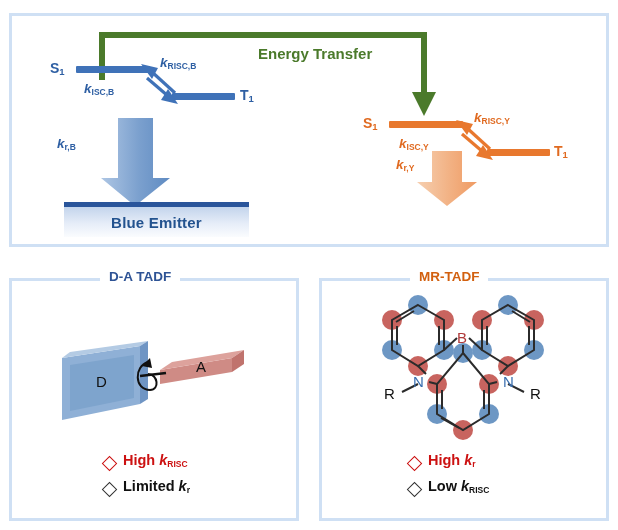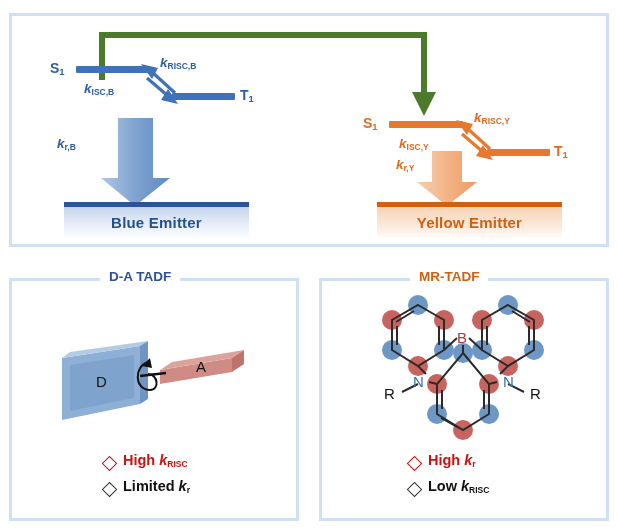--- a/index.html
+++ b/index.html
@@ -75,20 +75,21 @@
 <body>
 
 <div id="root">
 
   <div class="panel" id="top-panel"></div>
 
   <svg width="618" height="530">
     <path d="M 102,80 L 102,35 L 424,35 L 424,94" fill="none" stroke="#4b7a2b" stroke-width="6"></path>
     <polygon points="424,116 412,92 436,92" fill="#4b7a2b"></polygon>
   </svg>
+  <div id="et-text">Energy Transfer</div>
 
   <div class="lvl blue" style="left:76px;top:66px;width:74px;"></div>
   <div class="lvl-label lbl-blue" style="left:50px;top:61px;">
     <span>S</span><span class="sub">1</span>
   </div>
 
   <div class="lvl blue" style="left:172px;top:93px;width:63px;"></div>
   <div class="lvl-label lbl-blue" style="left:240px;top:88px;">
     <span>T</span><span class="sub">1</span>
   </div>
@@ -154,23 +155,20 @@
         <stop offset="55%" stop-color="#f2b183"></stop>
         <stop offset="100%" stop-color="#ef9a62"></stop>
       </linearGradient>
     </defs>
     <polygon points="432,151 462,151 462,182 477,182 447,206 417,182 432,182" fill="url(#gradOrangeArrow)"></polygon>
   </svg>
   <div class="krate k-orange" style="left:372px;top:158px;margin-left:24px;">
     <i>k</i><span class="sub">r,Y</span>
   </div>
 
-  <div class="emitter" id="yellow-emitter">
-    <span>Yellow Emitter</span>
-  </div>
 
   <div class="panel" id="da-panel"></div>
   <div class="panel-title" id="da-title">D-A TADF</div>
 
   <svg width="618" height="530">
 
     <polygon points="62,358 140,346 140,404 62,420" fill="#8fb0d6"></polygon>
     <polygon points="62,358 70,352 148,341 140,346" fill="#b4cbe4"></polygon>
     <polygon points="140,346 148,341 148,399 140,404" fill="#6f95c4"></polygon>
     <polygon points="70,365 134,355 134,398 70,411" fill="#7ea4cd"></polygon>

